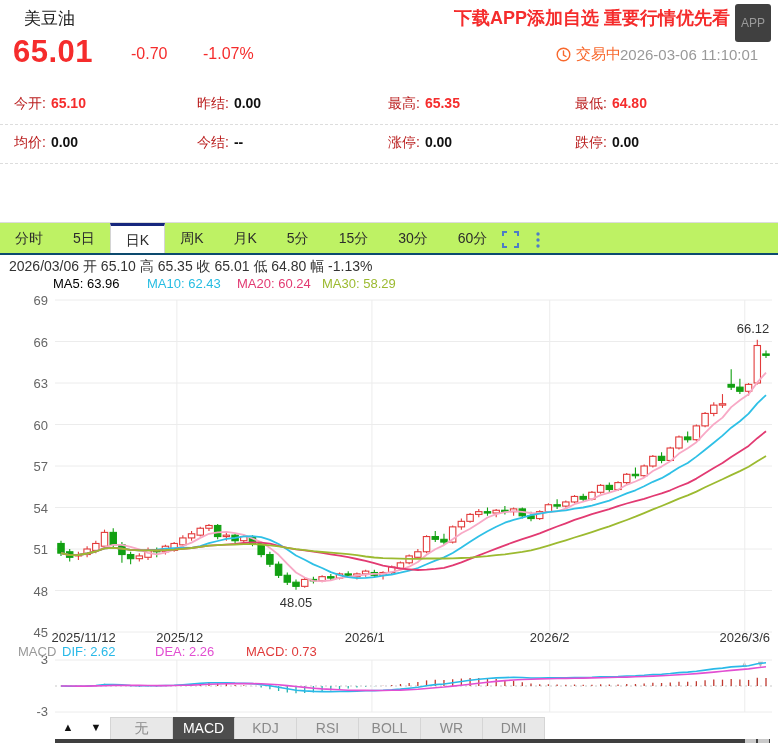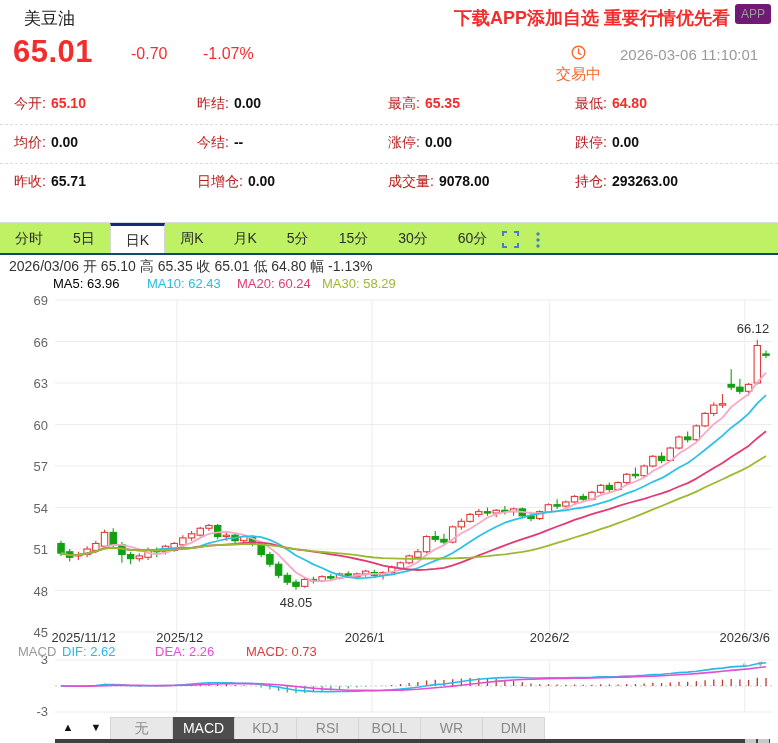--- a/index.html
+++ b/index.html
@@ -2,26 +2,26 @@
 <html><head>
 <meta charset="utf-8">
 <style>
   html,body{margin:0;padding:0;}
   body{width:778px;height:743px;position:relative;background:#fff;
        font-family:"Liberation Sans",sans-serif;overflow:hidden;color:#333;}
   .abs{position:absolute;}
   
   .title{left:24px;top:7px;font-size:17px;color:#222;}
   .promo{right:48px;top:6px;font-size:18px;font-weight:bold;color:#f52c2c;}
-  .app-badge{right:7px;top:4px;font-size:12px;color:#9a9a9a;background:#701a75;
-             padding:3px 6px;border-radius:3px;}
+  .app-badge{right:7px;top:4px;font-size:12px;color:#9a9a9a;background:#404040;
+             padding:12px 6px;border-radius:3px;}
   .price{left:13px;top:34px;font-size:31px;font-weight:bold;color:#f52c2c;letter-spacing:0.5px;}
   .chg{left:131px;top:45px;font-size:16px;color:#f52c2c;}
   .chgp{left:203px;top:45px;font-size:16px;color:#f52c2c;}
-  .status-wrap{left:556px;top:45px;display:flex;align-items:center;gap:5px;flex-direction:column;}
+  .status-wrap{left:556px;top:45px;display:flex;align-items:center;gap:5px;}
   .status-txt{font-size:15px;color:#f8682c;}
   .stamp{left:620px;top:46px;font-size:15px;color:#999;}
   
   .qgrid{left:0;top:86px;width:778px;}
   .qrow{position:relative;height:38px;}
   .qrow.dash{border-bottom:1px dashed #ddd;}
   .qcell{position:absolute;top:9px;font-size:14px;white-space:nowrap;}
   .qcell .lb{color:#b91c1c;}
   .qcell .vl{font-weight:bold;color:#111;margin-left:5px;}
   .qcell .vl.red{color:#f52c2c;}
@@ -80,26 +80,20 @@
       <span class="qcell" style="left: 14px;"><span class="lb">今开:</span><span class="vl red">65.10</span></span>
       <span class="qcell" style="left: 197px;"><span class="lb">昨结:</span><span class="vl">0.00</span></span>
       <span class="qcell" style="left: 388px;"><span class="lb">最高:</span><span class="vl red">65.35</span></span>
       <span class="qcell" style="left: 575px;"><span class="lb">最低:</span><span class="vl red">64.80</span></span>
     </div>
     <div class="qrow dash">
       <span class="qcell" style="left: 14px;"><span class="lb">均价:</span><span class="vl">0.00</span></span>
       <span class="qcell" style="left: 197px;"><span class="lb">今结:</span><span class="vl">--</span></span>
       <span class="qcell" style="left: 388px;"><span class="lb">涨停:</span><span class="vl">0.00</span></span>
       <span class="qcell" style="left: 575px;"><span class="lb">跌停:</span><span class="vl">0.00</span></span>
-    </div>
-    <div class="qrow">
-      <span class="qcell" style="left: 14px;"><span class="lb">昨收:</span><span class="vl">65.71</span></span>
-      <span class="qcell" style="left: 197px;"><span class="lb">日增仓:</span><span class="vl">0.00</span></span>
-      <span class="qcell" style="left: 388px;"><span class="lb">成交量:</span><span class="vl">9078.00</span></span>
-      <span class="qcell" style="left: 575px;"><span class="lb">持仓:</span><span class="vl">293263.00</span></span>
     </div>
   </div>
 
 <div class="abs tabbar">
   <span id="ptabs" style="display:flex">
       <span class="ptab">分时</span>
       <span class="ptab">5日</span>
       <span class="ptab active">日K</span>
       <span class="ptab">周K</span>
       <span class="ptab">月K</span>

